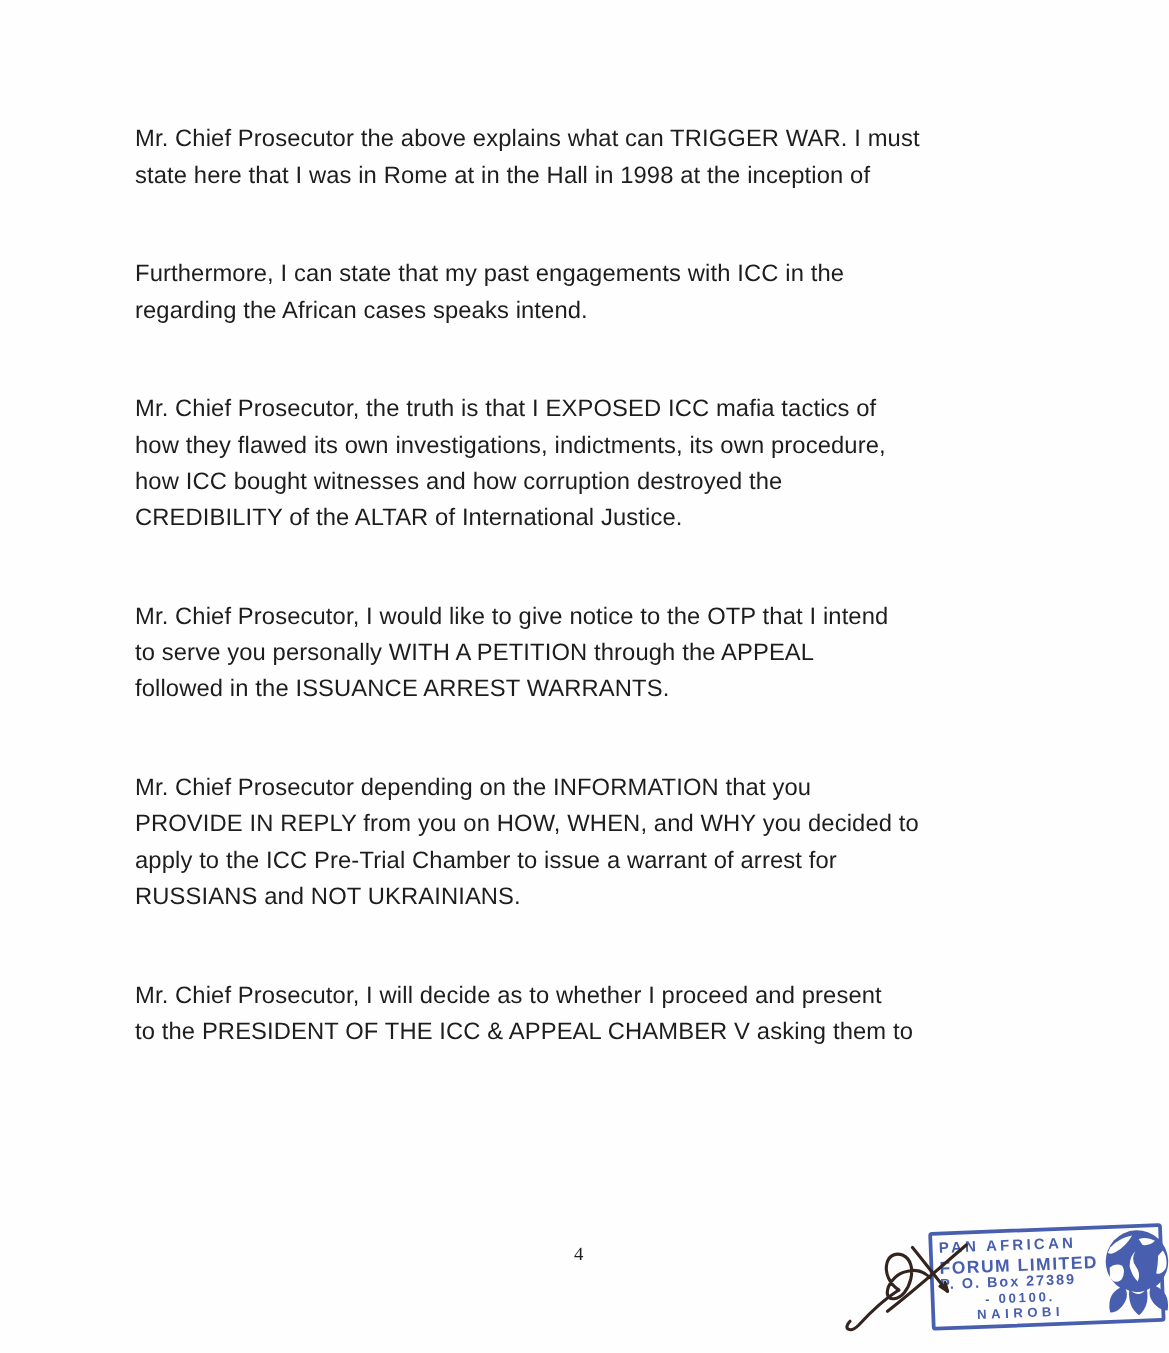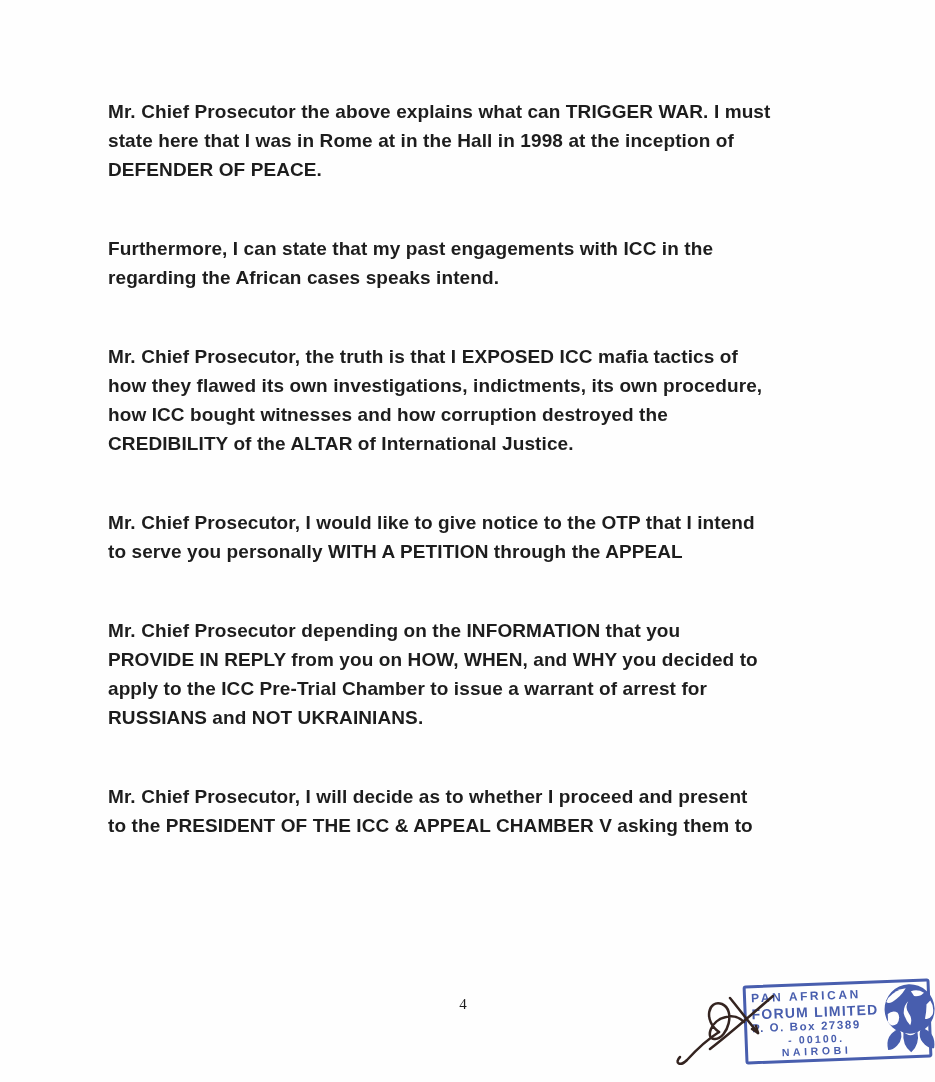--- a/index.html
+++ b/index.html
@@ -12,21 +12,21 @@
     position:relative;width:935px;height:1082px;background:#fefefe;
   }
   
   .content{
     position:absolute;left:108px;top:97px;width:732px;
   }
   .para{
     margin:0 0 50px 0;
     font-size:19px;line-height:29px;color:#1d1d1d;letter-spacing:0.1px;
   }
-  .line{display:block;white-space:nowrap;font-weight:bold;}
+  .line{display:block;white-space:nowrap;}
   
   .footer{
     position:absolute;left:0;top:995px;width:926px;text-align:center;
   }
   .page-number{
     font-family:"Liberation Serif", serif;
     font-size:15px;color:#1d1d1d;
   }
   
   .stamp-area{position:absolute;left:660px;top:975px;width:275px;height:107px;}
@@ -53,38 +53,38 @@
 </head>
 <body>
 
 <div class="page">
 
   <main class="content">
 
     <p class="para">
       <span class="line">Mr. Chief Prosecutor the above explains what can TRIGGER WAR. I must</span>
       <span class="line">state here that I was in Rome at in the Hall in 1998 at the inception of</span>
-      <span class="line">DEFENDER OF PEACE.</span>
     </p>
 
     <p class="para">
       <span class="line">Furthermore, I can state that my past engagements with ICC in the</span>
       <span class="line">regarding the African cases speaks intend.</span>
     </p>
 
     <p class="para">
       <span class="line">Mr. Chief Prosecutor, the truth is that I EXPOSED ICC mafia tactics of</span>
       <span class="line">how they flawed its own investigations, indictments, its own procedure,</span>
       <span class="line">how ICC bought witnesses and how corruption destroyed the</span>
       <span class="line">CREDIBILITY of the ALTAR of International Justice.</span>
     </p>
 
     <p class="para">
       <span class="line">Mr. Chief Prosecutor, I would like to give notice to the OTP that I intend</span>
       <span class="line">to serve you personally WITH A PETITION through the APPEAL</span>
+      <span class="line">followed in the ISSUANCE ARREST WARRANTS.</span>
     </p>
 
     <p class="para">
       <span class="line">Mr. Chief Prosecutor depending on the INFORMATION that you</span>
       <span class="line">PROVIDE IN REPLY from you on HOW, WHEN, and WHY you decided to</span>
       <span class="line">apply to the ICC Pre-Trial Chamber to issue a warrant of arrest for</span>
       <span class="line">RUSSIANS and NOT UKRAINIANS.</span>
     </p>
 
     <p class="para">

